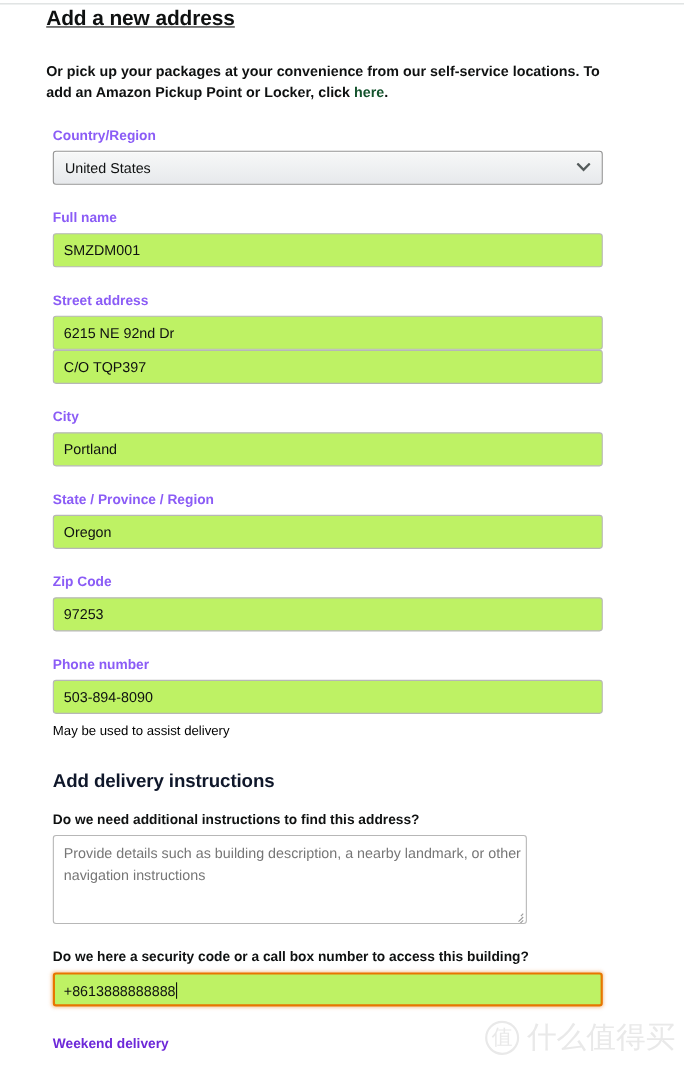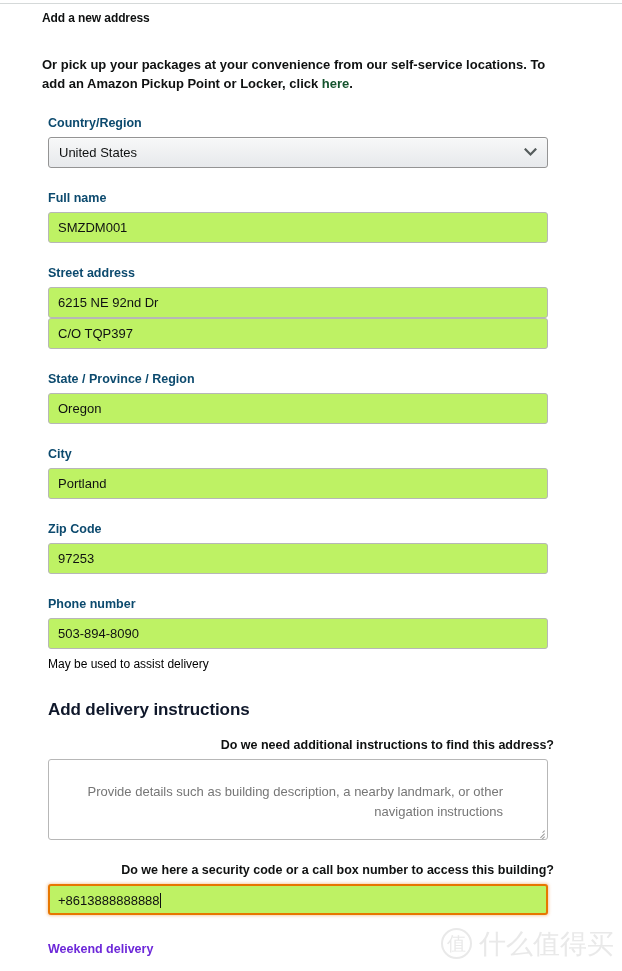--- a/index.html
+++ b/index.html
@@ -36,27 +36,28 @@
     width: 622px;
     padding: 4px 0 0 0;
   }
 
   .wrap {
     margin-left: 42px;
     width: 512px;
   }
 
   h1.page-title {
-    font-size: 12px;
+    font-size: 19px;
     font-weight: bold;
     line-height: 24px;
     margin: 0;
     padding-top: 2px;
     color: #0f1111;
     letter-spacing: -0.1px;
+    text-decoration: underline;
   }
 
   .subtitle {
     margin: 0;
     padding-top: 25px;
     font-size: 13px;
     font-weight: bold;
     line-height: 19px;
     color: #0f1111;
     width: 506px;
@@ -69,21 +70,21 @@
 
   .field-group { padding-top: 22px; }
   .field-group.tight { padding-top: 16px; }
 
   label.field-label,
   .field-label {
     display: block;
     font-size: 12.5px;
     font-weight: bold;
     line-height: 16px;
-    color: #0c4a6e;
+    color: #8b5cf6;
     padding-left: 6px;
     margin-bottom: 6px;
   }
 
   .control-shell { padding-left: 6px; }
 
   
   .select-box {
     position: relative;
     width: 500px;
@@ -167,35 +168,33 @@
     letter-spacing: -0.1px;
   }
 
   .question {
     display: block;
     font-size: 12.5px;
     font-weight: bold;
     line-height: 16px;
     color: #0f1111;
     padding-left: 6px;
-    text-align: right;
   }
 
   
   .textarea-box {
     position: relative;
-    width: 500px;
+    width: 431px;
     height: 81px;
     border: 1px solid #b7b7b7;
     border-radius: 3px;
     background: #ffffff;
     margin-top: 6px;
-    padding: 22px 9px;
+    padding: 6px 9px;
     overflow: hidden;
-    text-align: right;
   }
   .textarea-placeholder {
     font-size: 13px;
     line-height: 20px;
     color: #767676;
     width: 445px;
   }
   .resize-grip {
     position: absolute;
     right: 2px;
@@ -304,33 +303,33 @@
         <div class="text-input stacked">
           <span class="input-faux">6215 NE 92nd Dr</span>
         </div>
         <div class="text-input stacked">
           <span class="input-faux">C/O TQP397</span>
         </div>
       </div>
     </div>
 
     <div class="field-group">
+      <span class="field-label">City</span>
+      <div class="control-shell">
+        <div class="text-input">
+          <span class="input-faux">Portland</span>
+        </div>
+      </div>
+    </div>
+
+    <div class="field-group">
       <span class="field-label">State / Province / Region</span>
       <div class="control-shell">
         <div class="text-input">
           <span class="input-faux">Oregon</span>
-        </div>
-      </div>
-    </div>
-
-    <div class="field-group">
-      <span class="field-label">City</span>
-      <div class="control-shell">
-        <div class="text-input">
-          <span class="input-faux">Portland</span>
         </div>
       </div>
     </div>
 
     <div class="field-group">
       <span class="field-label">Zip Code</span>
       <div class="control-shell">
         <div class="text-input">
           <span class="input-faux">97253</span>
         </div>

